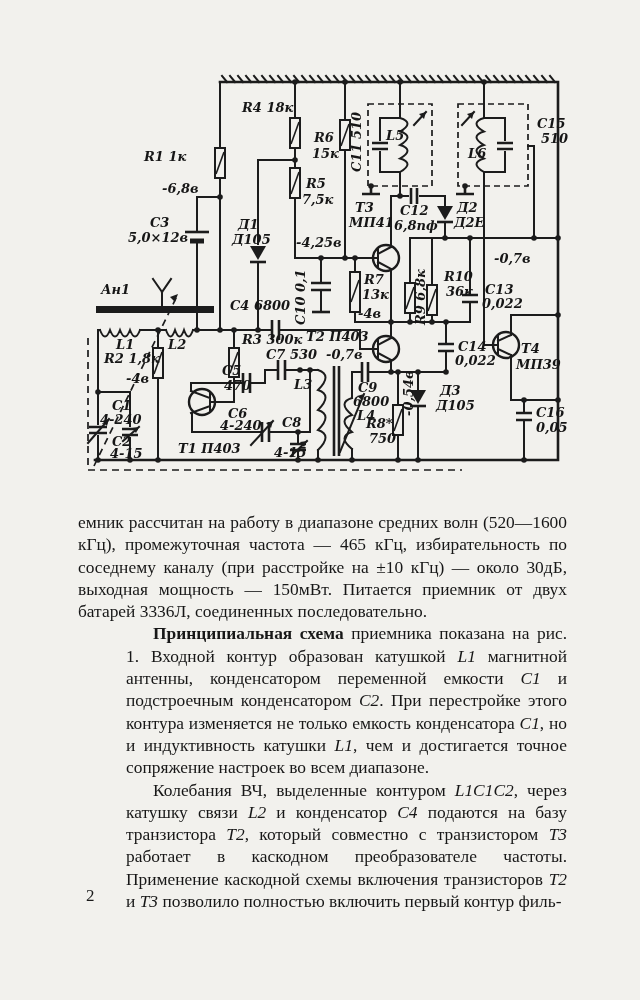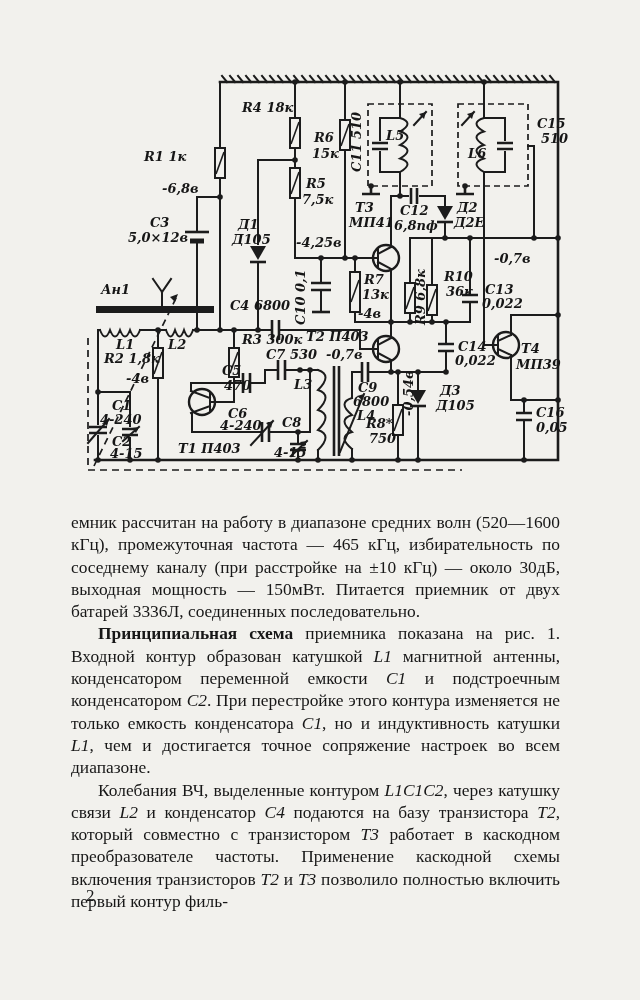--- a/index.html
+++ b/index.html
@@ -10,24 +10,24 @@
   svg .rail{stroke-width:2.6;}
   svg .plate{stroke:#1c1c1c;stroke-width:2.6;fill:none;stroke-linecap:butt;}
   svg .res{fill:#f2f1ed;stroke:#1c1c1c;stroke-width:2;}
   svg .slash{stroke:#1c1c1c;stroke-width:1.6;}
   svg .dot{fill:#1c1c1c;}
   svg .tri{fill:#1c1c1c;stroke:none;}
   svg .dash{stroke:#1c1c1c;stroke-width:1.7;fill:none;stroke-dasharray:7 5;}
   svg .boxdash{stroke:#1c1c1c;stroke-width:1.7;fill:none;stroke-dasharray:6 4;}
   svg .lbl{font-family:"DejaVu Serif",serif;font-style:italic;font-weight:bold;
            font-size:13px;fill:#161616;}
-  .article{position:absolute;left:71px;top:511px;width:489px;color:#171717;
+  .article{position:absolute;left:78px;top:511px;width:489px;color:#171717;
            font-size:17.4px;line-height:22.3px;text-align:justify;}
   .article p{margin:0;}
-  .article p.ind{text-indent:27px;}
+  .article p.ind{text-indent:27px;margin-left:48px;}
   .article .b{font-weight:bold;}
   .article .i{font-style:italic;}
   .pagenum{position:absolute;left:86px;top:886px;font-size:17px;color:#1a1a1a;}
 </style>
 </head>
 <body>
 
 <div class="page">
 
 <svg class="schematic" viewBox="0 0 640 500" xmlns="http://www.w3.org/2000/svg">

